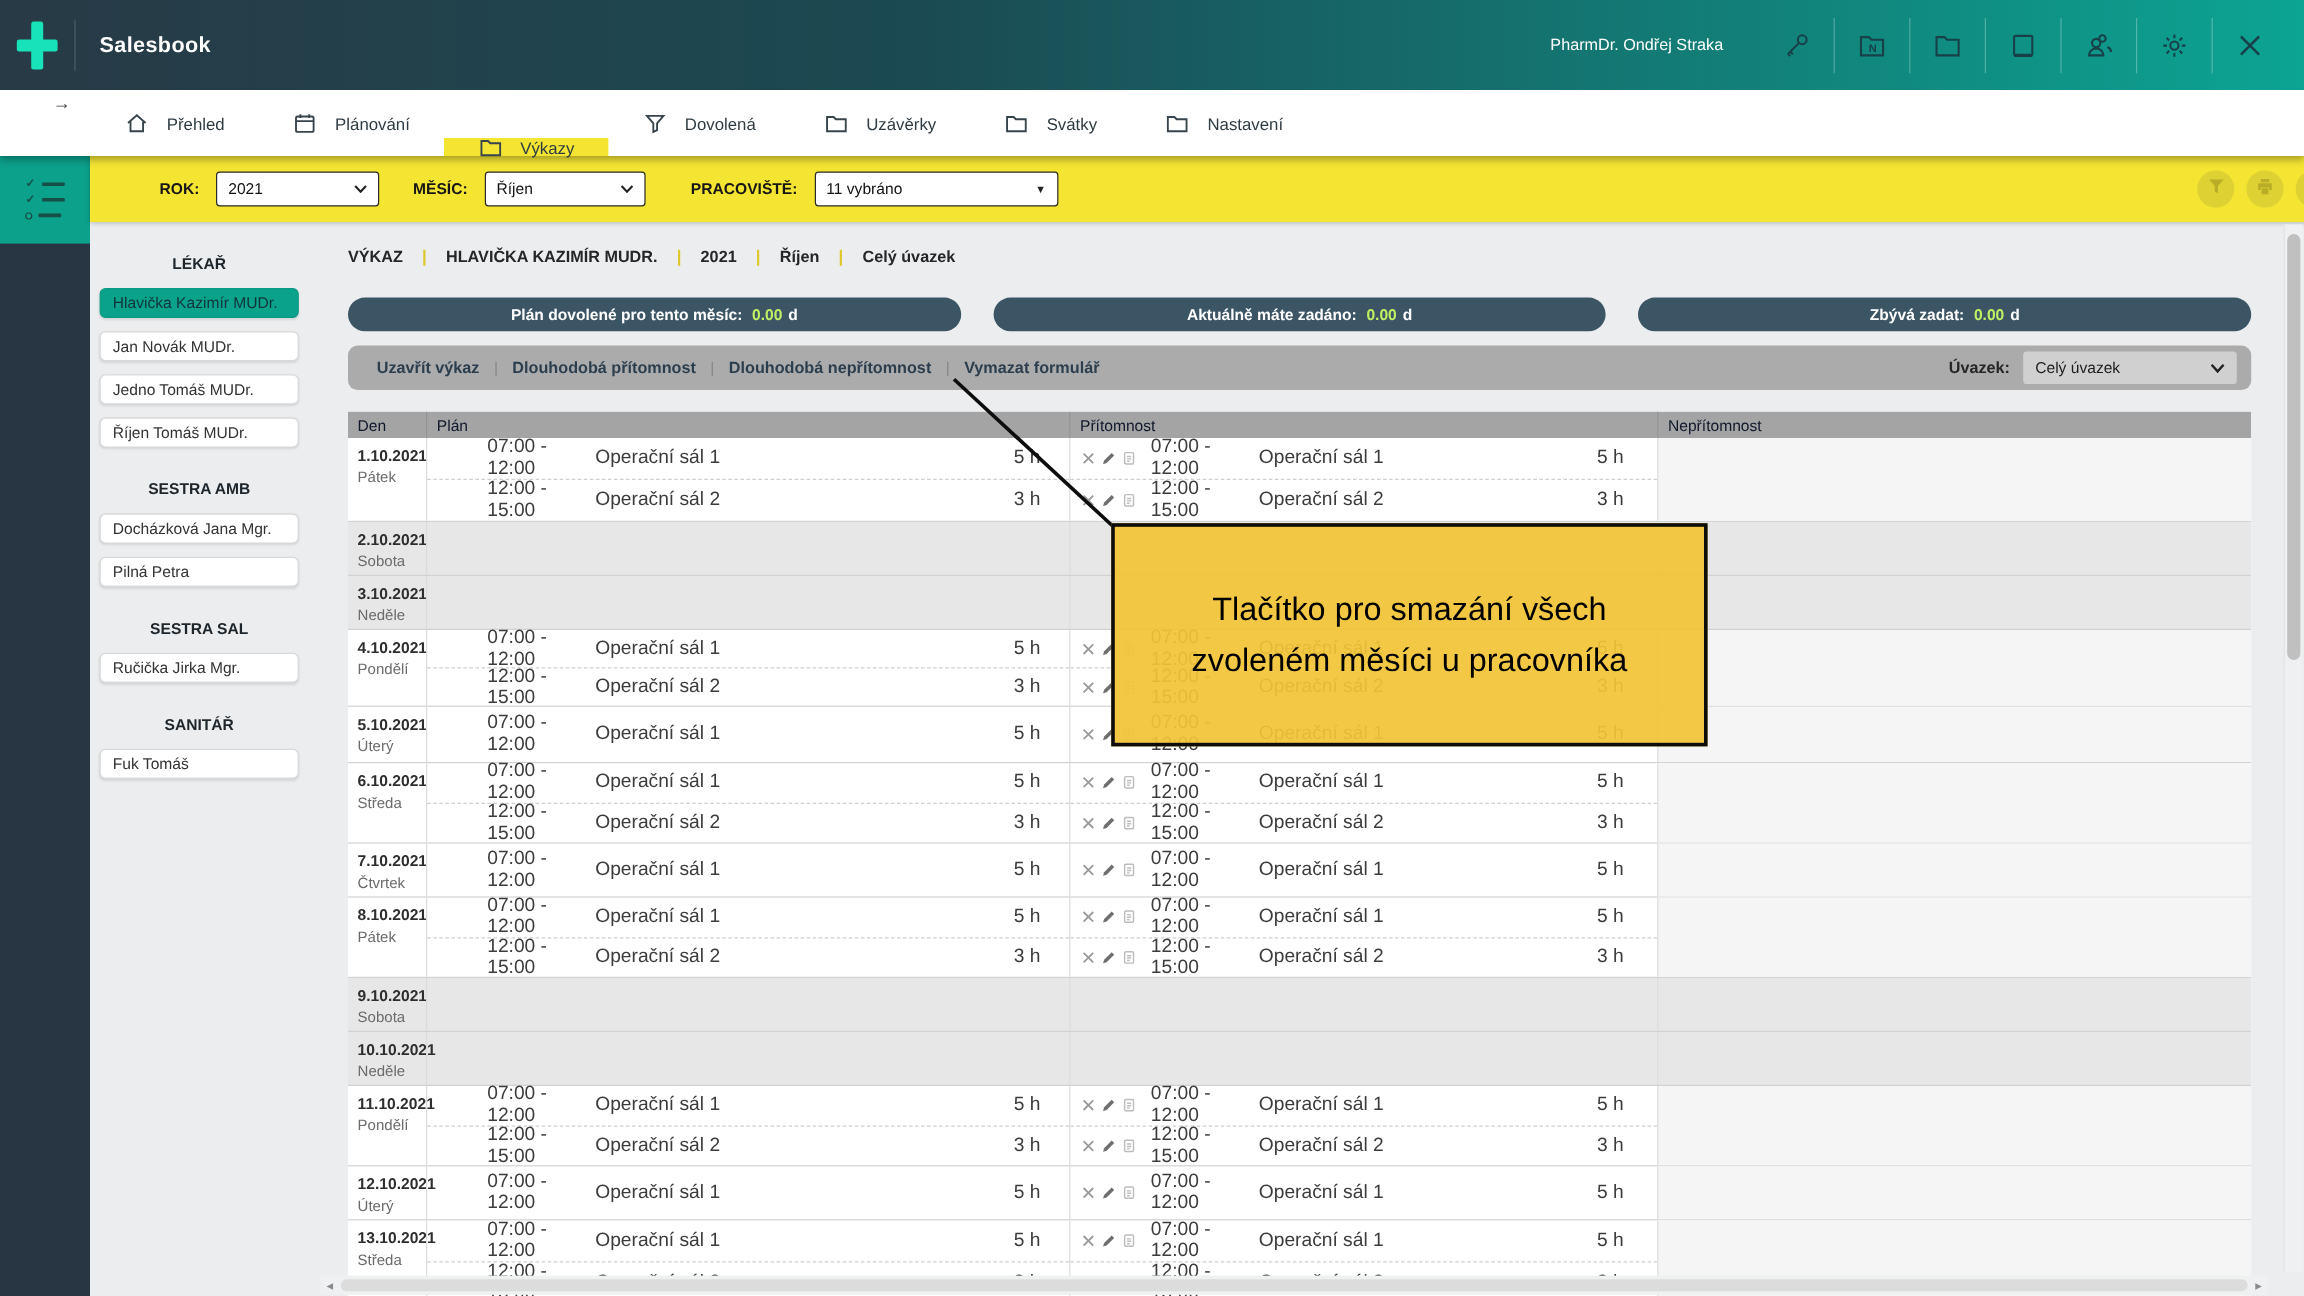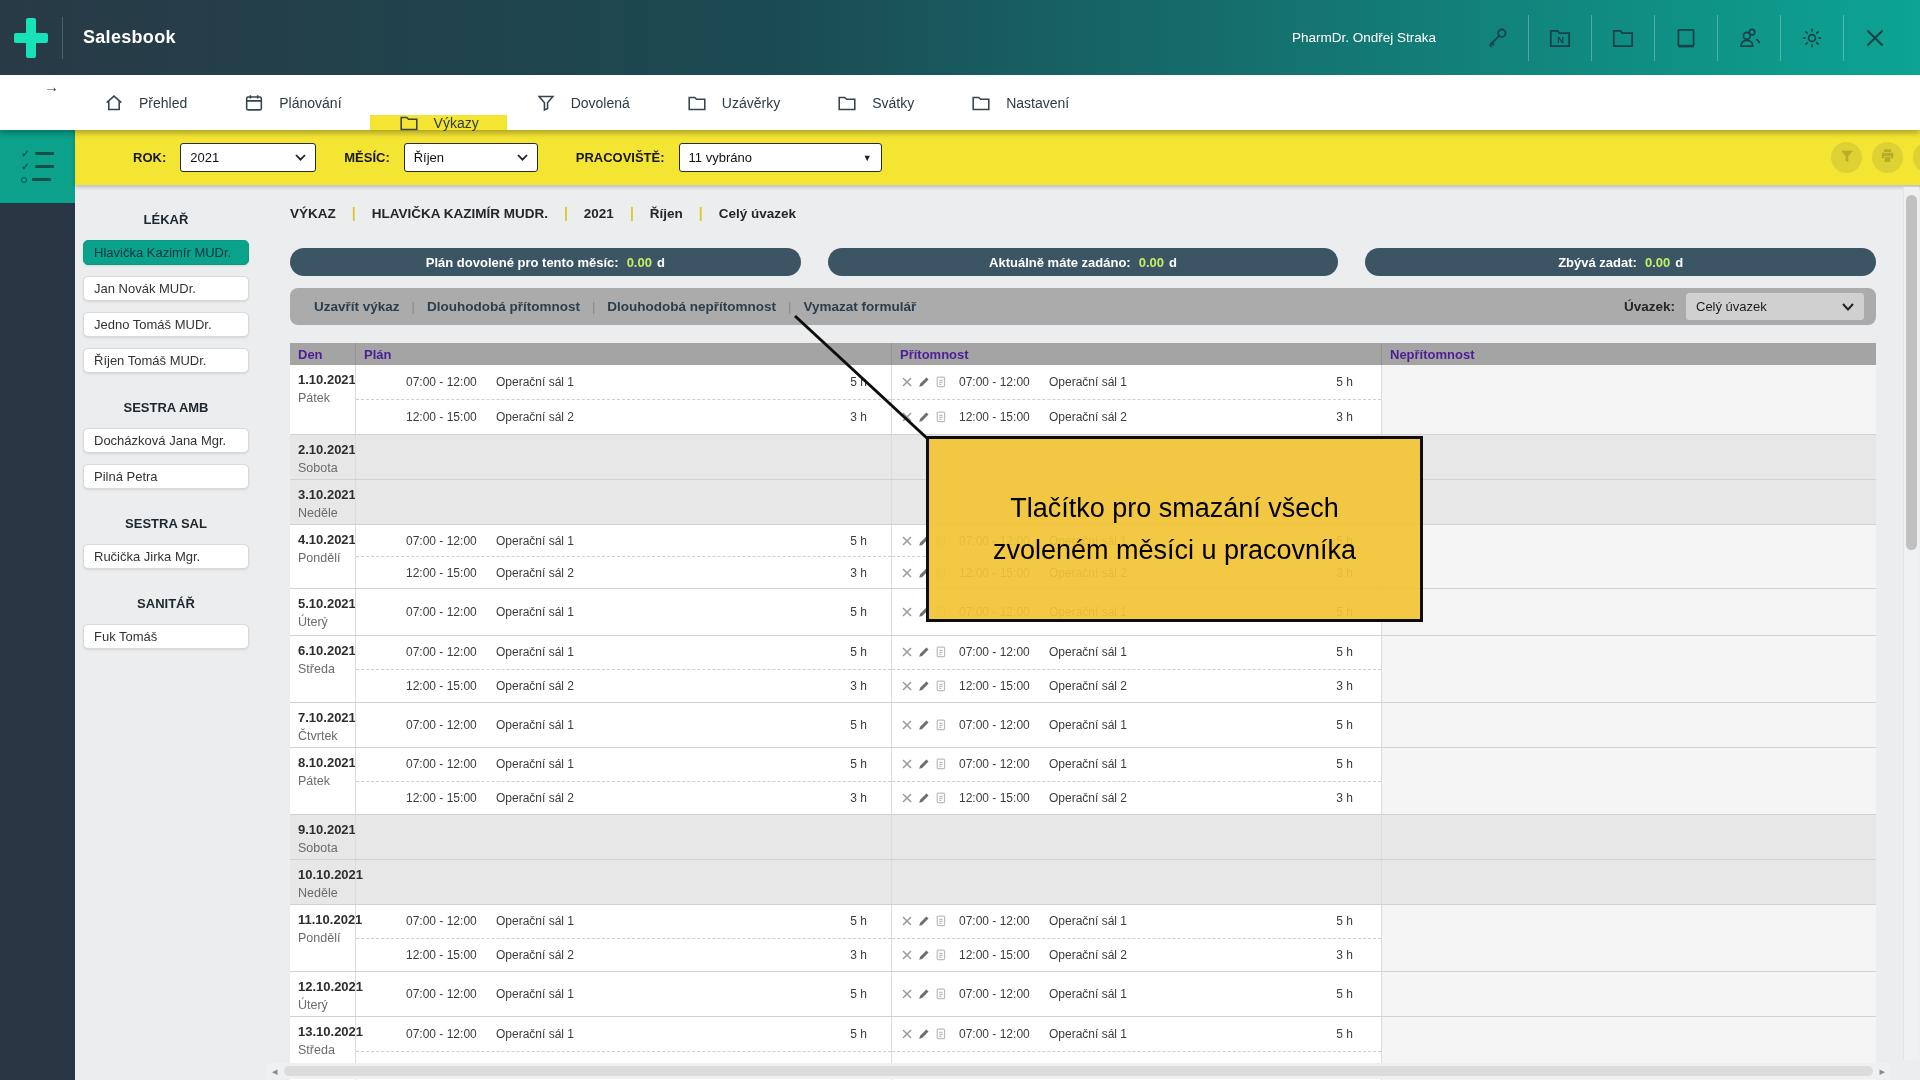--- a/index.html
+++ b/index.html
@@ -66,34 +66,34 @@
   .toolbar{position:absolute;top:103px;left:0;right:0;height:37px;background:#ababab;border-radius:8px;
            display:flex;align-items:center;padding:0 12px;box-sizing:border-box;}
   .tbtn{font-size:13.5px;font-weight:bold;color:#2c3e4e;padding:0 12px;cursor:pointer;white-space:nowrap;}
   .tsep{color:#878787;font-size:13px;}
   .uvazek{margin-left:auto;display:flex;align-items:center;gap:11px;font-size:13.5px;font-weight:bold;color:#262626;}
   .uselect{width:178px;height:27px;background:#d0d0d0;border-radius:3px;display:flex;align-items:center;
            justify-content:space-between;padding:0 10px;box-sizing:border-box;font-size:13px;font-weight:normal;
            color:#1d1d1d;cursor:pointer;}
   
   .table{position:absolute;top:158px;left:0;right:0;bottom:0;background:#fff;overflow:hidden;}
-  .thead{display:flex;height:22px;background:#a4a4a4;color:#4c1d95;font-size:13px;font-weight:bold;}
+  .thead{display:flex;height:22px;background:#a4a4a4;color:#0f172a;font-size:13px;font-weight:normal;}
   .th{display:flex;align-items:center;padding-left:8px;box-sizing:border-box;border-left:1px solid #949494;flex-shrink:0;}
   .th:first-child{border-left:none;}
   .c0{width:65px;}.c1{width:536px;}.c2{width:490px;}.c3{width:495px;}
   .trow{display:flex;border-bottom:1px solid #d2d2d2;box-sizing:border-box;}
   .trow.weekend{background:#e7e7e7;}
   .td{box-sizing:border-box;border-left:1px solid #dcdcdc;flex-shrink:0;}
   .td:first-child{border-left:none;}
   .td.day{padding:7px 4px 0 8px;}
   .day-date{font-size:13px;font-weight:bold;color:#2e2e2e;}
   .day-name{font-size:12.5px;color:#6b6b6b;margin-top:4px;}
   .td.absence.light{background:#f5f5f5;}
   .cellwrap{display:flex;flex-direction:column;justify-content:center;height:100%;}
-  .entry{flex:1;display:flex;align-items:center;font-size:12px;color:#3c3c3c;padding-right:24px;min-height:0;}
+  .entry{flex:1;display:flex;align-items:center;font-size:16px;color:#3c3c3c;padding-right:24px;min-height:0;}
   .c1 .entry{padding-left:50px;}
   .c2 .entry{padding-left:9px;padding-right:28px;}
   .entry + .entry{border-top:1px dashed #cfcfcf;}
   .etime{width:90px;flex-shrink:0;}
   .eplace{flex:0 1 auto;}
   .ehours{margin-left:auto;}
   .eicons{display:flex;align-items:center;gap:5px;margin-right:12px;}
   .eico{display:flex;cursor:pointer;}
   
   .arrow-overlay{position:absolute;left:0;top:0;z-index:8;pointer-events:none;}

